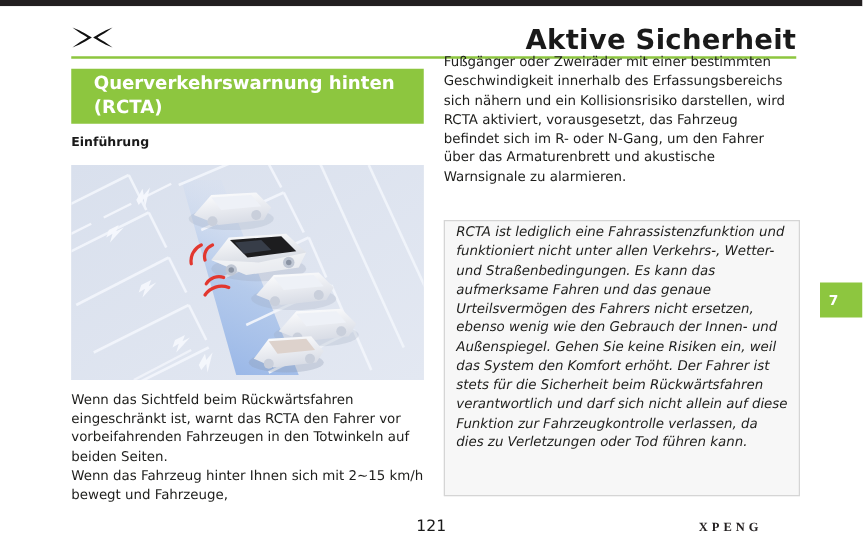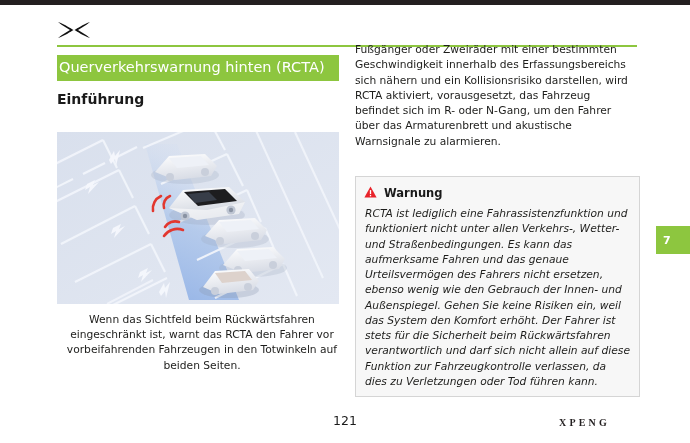--- a/index.html
+++ b/index.html
@@ -25,37 +25,37 @@
     line-height:1;
   }
   .hdr-rule{
     position:absolute;left:57px;top:40px;width:580px;height:2px;background:#8dc63f;
   }
 
   
   .col-left{position:absolute;left:57px;top:50px;width:282px;}
   .sec-band{
     background:#8dc63f;color:#ffffff;
-    font-size:14.5px;font-weight:normal;line-height:1.28;
-    padding:3px 4px 4px 2px;
+    font-size:14.5px;font-weight:bold;line-height:1.28;
+    padding:3px 4px 4px 18px;
     display:block;
   }
   .sub-head{
     margin-top:10px;
-    font-size:14px;font-weight:bold;color:#1a1a1a;
+    font-size:10px;font-weight:bold;color:#1a1a1a;
   }
 
   .figure{
     position:absolute;left:57px;top:127px;width:282px;height:172px;
     overflow:hidden;background:#dde3ee;
   }
   .figure svg{display:block;}
 
   .body-txt{
-    font-size:10.7px;color:#1d1d1b;line-height:1.42;text-align:center;
+    font-size:10.7px;color:#1d1d1b;line-height:1.42;
   }
   .p-left-1{position:absolute;left:57px;top:307px;width:290px;}
   .p-left-2{position:absolute;left:57px;top:368px;width:290px;}
 
   
   .col-right{position:absolute;left:355px;top:37px;width:282px;}
   .p-right-1{font-size:10.7px;color:#1d1d1b;line-height:1.425;}
 
   .warnbox{
     position:absolute;left:355px;top:171px;width:285px;height:221px;
@@ -99,20 +99,21 @@
 
   <div class="sheet">
 
     <div class="hdr-logo">
       <svg width="34" height="20" viewBox="0 0 34 20" aria-hidden="true">
         <path d="M1 2 C9 5, 13 8, 16.5 10 C13 12, 9 15, 1 18 C6 14, 10 12, 13 10 C10 8, 6 6, 1 2 Z" fill="#111111"></path>
         <path d="M33 2 C25 5, 21 8, 17.5 10 C21 12, 25 15, 33 18 C28 14, 24 12, 21 10 C24 8, 28 6, 33 2 Z" fill="#111111"></path>
       </svg>
     </div>
 
+    <div class="hdr-title">Aktive Sicherheit</div>
     <div class="hdr-rule"></div>
 
     <div class="col-left">
       <span class="sec-band">Querverkehrswarnung hinten (RCTA)</span>
       <div class="sub-head">Einführung</div>
     </div>
 
     <div class="figure">
       <svg width="282" height="172" viewBox="0 0 282 172" aria-hidden="true">
         <defs>
@@ -234,36 +235,27 @@
           <circle cx="191" cy="155" r="4" fill="#c9cfdb"></circle>
         </g>
 
         <g stroke="#f2f5fb" stroke-width="2" fill="none" opacity="0.8">
           <path d="M50 172 L96 148"></path>
         </g>
       </svg>
     </div>
 
     <p class="body-txt p-left-1" style="margin:0;">Wenn das Sichtfeld beim Rückwärtsfahren eingeschränkt ist, warnt das RCTA den Fahrer vor vorbeifahrenden Fahrzeugen in den Totwinkeln auf beiden Seiten.</p>
+    <p class="body-txt p-left-2" style="margin:0;">Wenn das Fahrzeug hinter Ihnen sich mit 2~15 km/h bewegt und Fahrzeuge,</p>
 
     <div class="col-right">
       <p class="p-right-1" style="margin:0;">Fußgänger oder Zweiräder mit einer bestimmten Geschwindigkeit innerhalb des Erfassungsbereichs sich nähern und ein Kollisionsrisiko darstellen, wird RCTA aktiviert, vorausgesetzt, das Fahrzeug befindet sich im R- oder N-Gang, um den Fahrer über das Armaturenbrett und akustische Warnsignale zu alarmieren.</p>
     </div>
 
     <div class="warnbox">
-      <div class="warn-head">
-        <span>
-          <svg width="13" height="12" viewBox="0 0 13 12" aria-hidden="true">
-            <path d="M6.5 0.4 L12.6 11.4 L0.4 11.4 Z" fill="#e8232a"></path>
-            <rect x="5.85" y="4.1" width="1.3" height="4" fill="#ffffff"></rect>
-            <rect x="5.85" y="9.0" width="1.3" height="1.3" fill="#ffffff"></rect>
-          </svg>
-        </span>
-        <span class="warn-title">Warnung</span>
-      </div>
       <div class="warn-body">RCTA ist lediglich eine Fahrassistenzfunktion und funktioniert nicht unter allen Verkehrs-, Wetter- und Straßenbedingungen. Es kann das aufmerksame Fahren und das genaue Urteilsvermögen des Fahrers nicht ersetzen, ebenso wenig wie den Gebrauch der Innen- und Außenspiegel. Gehen Sie keine Risiken ein, weil das System den Komfort erhöht. Der Fahrer ist stets für die Sicherheit beim Rückwärtsfahren verantwortlich und darf sich nicht allein auf diese Funktion zur Fahrzeugkontrolle verlassen, da dies zu Verletzungen oder Tod führen kann.</div>
     </div>
 
     <div class="side-tab">
       <span>7</span>
     </div>
 
     <div class="pagenum">121</div>
     <div class="brand">XPENG</div>
 

